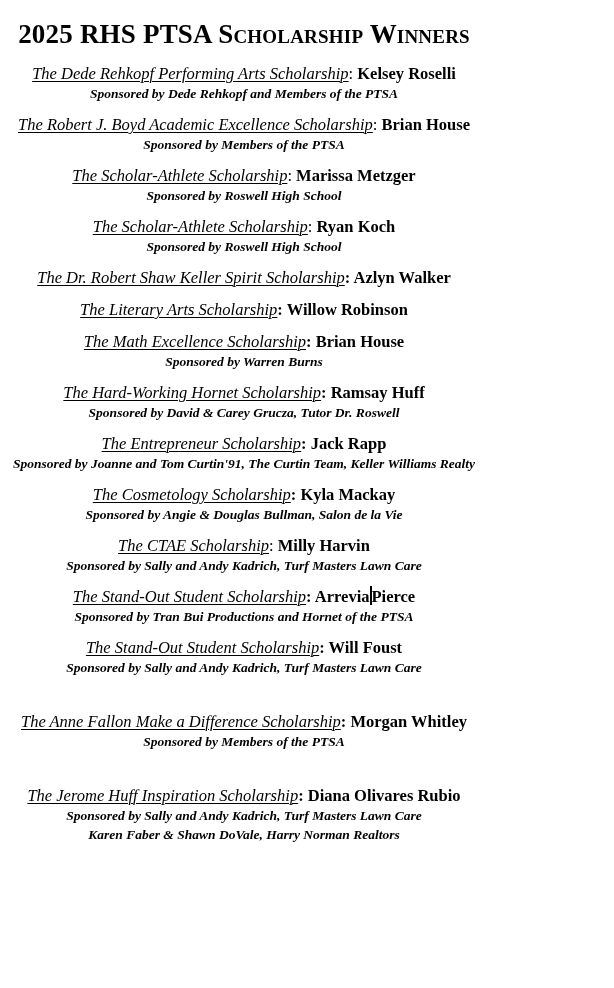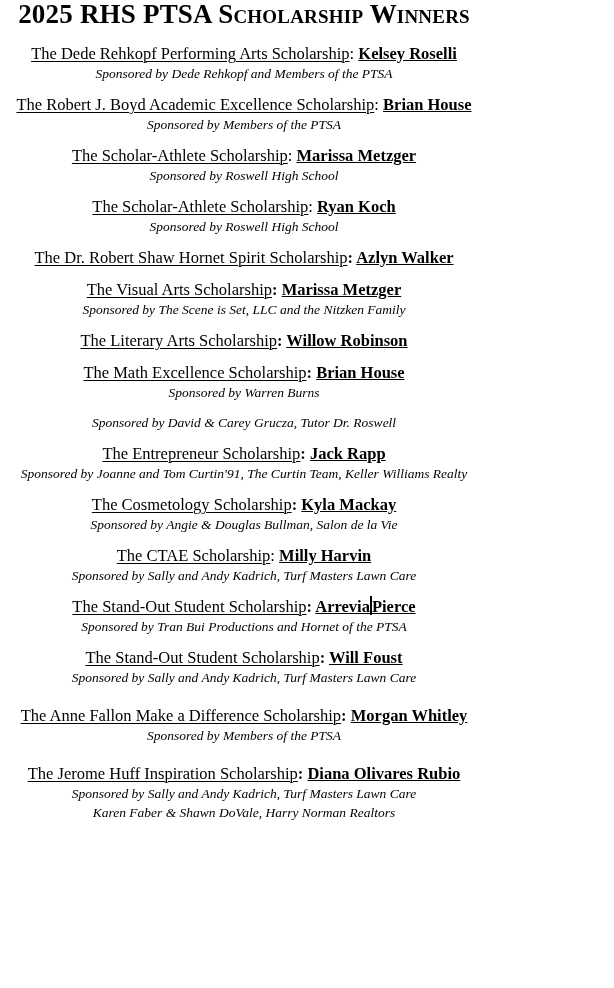--- a/index.html
+++ b/index.html
@@ -10,62 +10,64 @@
   body {
     width: 614px;
     height: 988px;
     overflow: hidden;
     color: #000000;
     font-family: "Liberation Serif", "DejaVu Serif", serif;
   }
   .page {
     width: 488px;
     box-sizing: border-box;
+    padding-top: 20px;
     text-align: center;
   }
   h1.doc-title {
     margin: 0 0 13px 0;
     font-size: 27px;
     font-weight: bold;
     font-variant: small-caps;
     line-height: 1.1;
     letter-spacing: 0.2px;
   }
   .entry {
     margin: 0 0 11px 0;
   }
   .entry.extra {
-    margin-top: 18px;
+    margin-top: 34px;
     text-align: center;
   }
   .entry .line1 {
     margin: 0;
     font-size: 16.5px;
     line-height: 21px;
   }
   .entry .stitle {
     text-decoration: underline;
     text-underline-offset: 2px;
     text-decoration-thickness: 1px;
+    font-style: italic;
   }
   .entry .colon {
     font-weight: normal;
   }
   .entry .colon.bold {
     font-weight: bold;
   }
   .entry .winner {
     font-weight: bold;
-    text-decoration: underline;
   }
   .entry .sponsor {
     margin: 0;
     font-size: 13.5px;
     font-style: italic;
     line-height: 19px;
+    font-weight: bold;
   }
   .caret {
     display: inline-block;
     width: 2px;
     height: 19px;
     background: #000;
     vertical-align: -3px;
     margin: 0;
   }
 </style>
@@ -89,38 +91,35 @@
     <p class="line1"><span class="stitle">The Scholar-Athlete Scholarship</span><span class="colon">: </span><span class="winner">Marissa Metzger</span></p>
   <p class="sponsor">Sponsored by Roswell High School</p>
       </section>
 
   <section class="entry">
     <p class="line1"><span class="stitle">The Scholar-Athlete Scholarship</span><span class="colon">: </span><span class="winner">Ryan Koch</span></p>
   <p class="sponsor">Sponsored by Roswell High School</p>
       </section>
 
   <section class="entry">
-    <p class="line1"><span class="stitle">The Dr. Robert Shaw Hornet Spirit Scholarship</span><span class="colon bold">: </span><span class="winner">Azlyn Walker</span></p>
+    <p class="line1"><span class="stitle">The Dr. Robert Shaw Keller Spirit Scholarship</span><span class="colon bold">: </span><span class="winner">Azlyn Walker</span></p>
       </section>
 
-  <section class="entry">
-    <p class="line1"><span class="stitle">The Visual Arts Scholarship</span><span class="colon bold">: </span><span class="winner">Marissa Metzger</span></p>
-  <p class="sponsor">Sponsored by The Scene is Set, LLC and the Nitzken Family</p>
-      </section>
 
   <section class="entry">
     <p class="line1"><span class="stitle">The Literary Arts Scholarship</span><span class="colon bold">: </span><span class="winner">Willow Robinson</span></p>
       </section>
 
   <section class="entry">
     <p class="line1"><span class="stitle">The Math Excellence Scholarship</span><span class="colon bold">: </span><span class="winner">Brian House</span></p>
   <p class="sponsor">Sponsored by Warren Burns</p>
       </section>
 
   <section class="entry">
+    <p class="line1"><span class="stitle">The Hard-Working Hornet Scholarship</span><span class="colon bold">: </span><span class="winner">Ramsay Huff</span></p>
   <p class="sponsor">Sponsored by David &amp; Carey Grucza, Tutor Dr. Roswell</p>
       </section>
 
 
   <section class="entry">
     <p class="line1"><span class="stitle">The Entrepreneur Scholarship</span><span class="colon bold">: </span><span class="winner">Jack Rapp</span></p>
   <p class="sponsor">Sponsored by Joanne and Tom Curtin'91, The Curtin Team, Keller Williams Realty</p>
       </section>
 
   <section class="entry">

